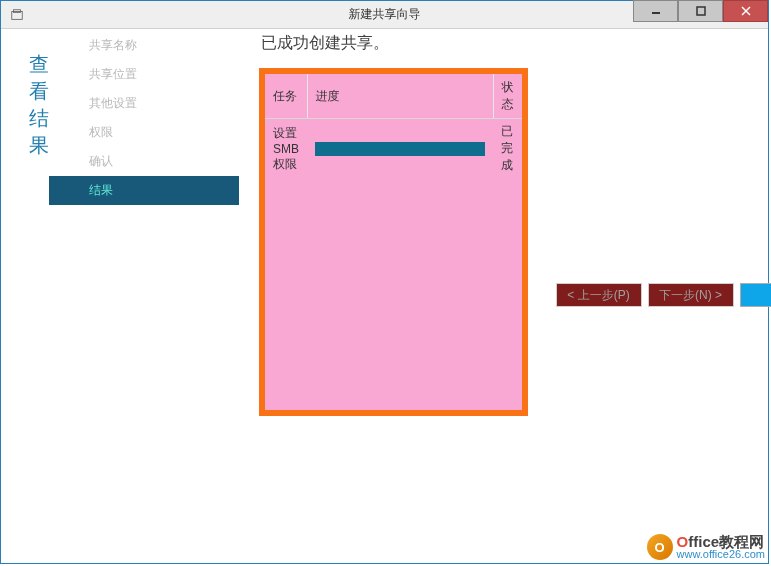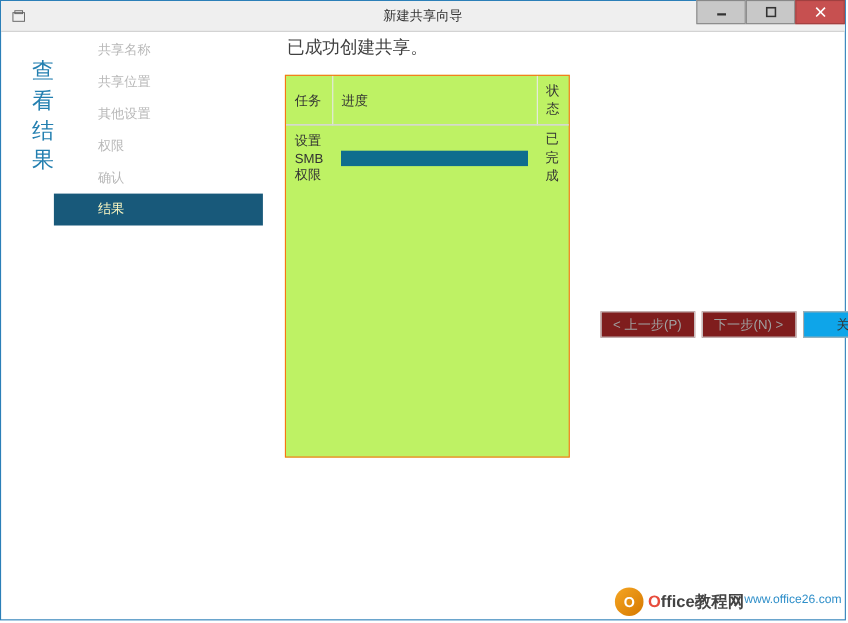--- a/index.html
+++ b/index.html
@@ -17,42 +17,42 @@
     .titlebar-btn.close { background: #c75050; color: #fff; border-color: #a04040; }
     
     .content { flex: 1; display: flex; flex-direction: row; padding: 0; }
     
     .heading { font-size: 20px; color: #237fb0; font-weight: 300; padding: 22px 0 18px 28px; }
     
     .body { flex: 1; display: flex; }
     
     .sidebar { width: 190px; padding-top: 2px; }
     .sidebar-item { padding: 6px 0 6px 40px; font-size: 12px; color: #b8b8b8; cursor: default; }
-    .sidebar-item.active { background: #18597a; color: #fef9c3; }
+    .sidebar-item.active { background: #18597a; color: #5eead4; }
     
     .main { flex: 1; padding: 0 28px 0 20px; display: flex; flex-direction: column; }
     .status-text { font-size: 16px; color: #404040; padding: 4px 0 14px 2px; }
     
-    .table-wrap { border: 1px solid #f97316; flex: 1; background: #bef264; max-height: 348px; }
+    .table-wrap { border: 6px solid #f97316; flex: 1; background: #f9a8d4; max-height: 348px; }
     .task-table { width: 100%; border-collapse: collapse; }
     .task-table th { text-align: left; font-weight: normal; font-size: 12px; padding: 5px 8px; border-bottom: 1px solid #d8d8d8; border-right: 1px solid #e8e8e8; color: #333; }
     .task-table th:last-child { border-right: none; }
     .task-table td { padding: 4px 8px; font-size: 12px; color: #333; }
     .col-task { width: 180px; }
     .col-progress { width: 180px; }
     .col-status { }
     .progress-bar { height: 14px; background: #0f6d8e; width: 170px; }
     
     .footer { padding: 14px 28px 16px 0; display: flex; justify-content: flex-end; gap: 6px; align-items: center; }
     .btn { min-width: 86px; height: 24px; padding: 0 10px; border: 1px solid #adadad; background: #0ea5e9; font-size: 12px; color: #333; cursor: pointer; }
     .btn:disabled { color: #a0a0a0; background: #7f1d1d; border-color: #d0d0d0; cursor: default; }
     
     .watermark { position: absolute; right: 6px; bottom: 6px; display: flex; align-items: center; gap: 4px; pointer-events: none; }
     .wm-icon { width: 26px; height: 26px; border-radius: 50%; background: linear-gradient(135deg, #f5a623, #d67800); display: flex; align-items: center; justify-content: center; color: #fff; font-weight: bold; font-size: 13px; }
-    .wm-text { display: flex; line-height: 1; }
+    .wm-text { display: flex; flex-direction: column; line-height: 1; }
     .wm-line1 { font-size: 15px; font-weight: bold; }
     .wm-line1 .o1 { color: #e74c3c; }
     .wm-line1 .o2 { color: #444; font-weight: bold; }
     .wm-line2 { font-size: 11px; color: #2f8fc9; }
   </style>
 </head>
 <body>
 
 <div class="window">
 

